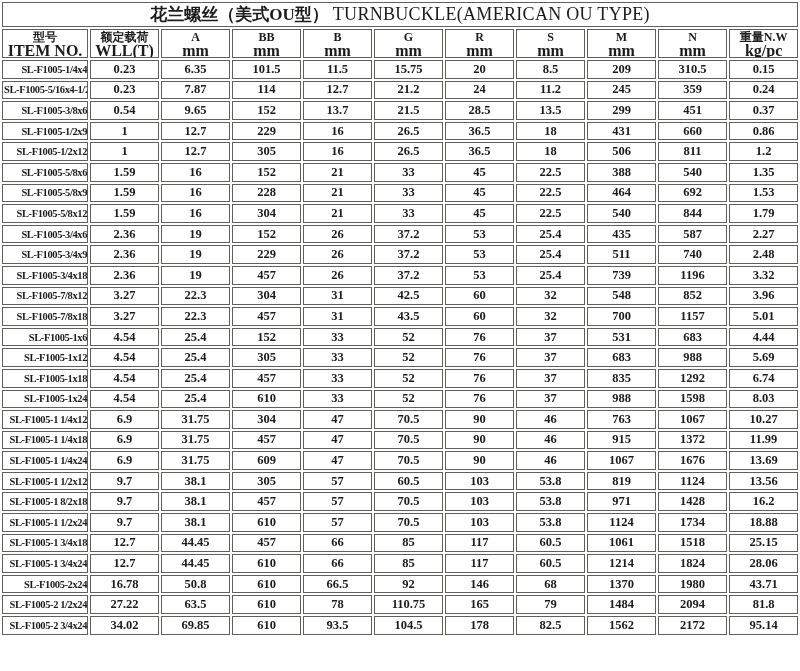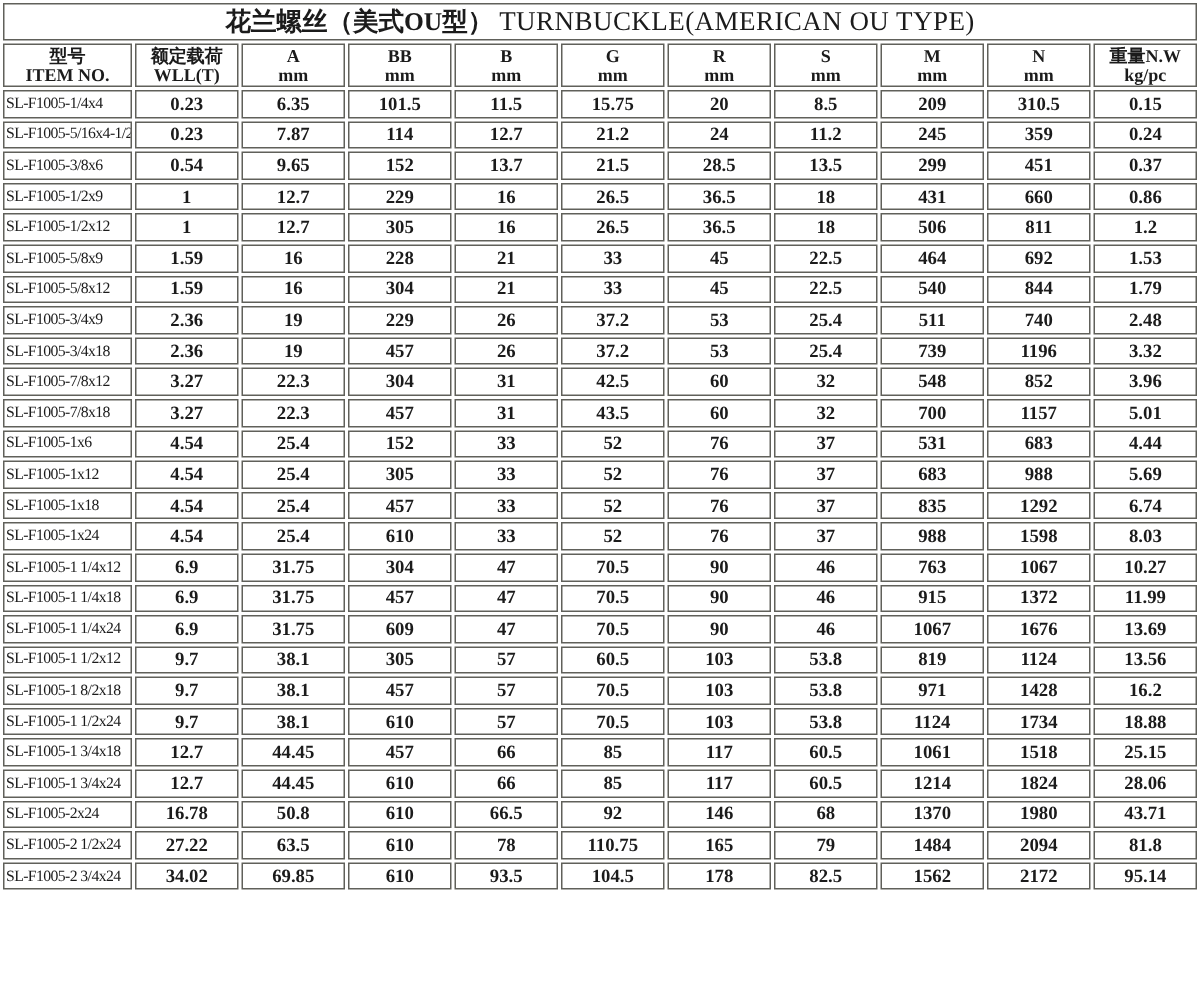--- a/index.html
+++ b/index.html
@@ -44,34 +44,34 @@
     font-size: 18px;
     letter-spacing: 0.3px;
   }
   tr.head-row th {
     height: 28px;
     text-align: center;
     vertical-align: middle;
     font-weight: bold;
   }
   .h1 { font-size: 12px; line-height: 14px; }
-  .h2 { font-size: 12px; line-height: 13px; }
+  .h2 { font-size: 16px; line-height: 13px; }
   tbody td {
     height: 18.6px;
     text-align: center;
     vertical-align: middle;
     font-size: 12.5px;
     font-weight: bold;
   }
   tbody td.item {
-    text-align: left;
+    text-align: right;
     font-size: 10.5px;
     letter-spacing: -0.4px;
     padding-left: 1px;
-    font-weight: normal;
+    font-weight: bold;
   }
 </style>
 </head>
 <body>
 
 <div class="sheet">
   <table class="spec">
     <colgroup>
       <col style="width:86px">
       <col style="width:69px">
@@ -199,20 +199,33 @@
           <td class="num">305</td>
           <td class="num">16</td>
           <td class="num">26.5</td>
           <td class="num">36.5</td>
           <td class="num">18</td>
           <td class="num">506</td>
           <td class="num">811</td>
           <td class="num">1.2</td>
         </tr>
         <tr>
+          <td class="item">SL-F1005-5/8x6</td>
+          <td class="num">1.59</td>
+          <td class="num">16</td>
+          <td class="num">152</td>
+          <td class="num">21</td>
+          <td class="num">33</td>
+          <td class="num">45</td>
+          <td class="num">22.5</td>
+          <td class="num">388</td>
+          <td class="num">540</td>
+          <td class="num">1.35</td>
+        </tr>
+        <tr>
           <td class="item">SL-F1005-5/8x9</td>
           <td class="num">1.59</td>
           <td class="num">16</td>
           <td class="num">228</td>
           <td class="num">21</td>
           <td class="num">33</td>
           <td class="num">45</td>
           <td class="num">22.5</td>
           <td class="num">464</td>
           <td class="num">692</td>
@@ -223,20 +236,33 @@
           <td class="num">1.59</td>
           <td class="num">16</td>
           <td class="num">304</td>
           <td class="num">21</td>
           <td class="num">33</td>
           <td class="num">45</td>
           <td class="num">22.5</td>
           <td class="num">540</td>
           <td class="num">844</td>
           <td class="num">1.79</td>
+        </tr>
+        <tr>
+          <td class="item">SL-F1005-3/4x6</td>
+          <td class="num">2.36</td>
+          <td class="num">19</td>
+          <td class="num">152</td>
+          <td class="num">26</td>
+          <td class="num">37.2</td>
+          <td class="num">53</td>
+          <td class="num">25.4</td>
+          <td class="num">435</td>
+          <td class="num">587</td>
+          <td class="num">2.27</td>
         </tr>
         <tr>
           <td class="item">SL-F1005-3/4x9</td>
           <td class="num">2.36</td>
           <td class="num">19</td>
           <td class="num">229</td>
           <td class="num">26</td>
           <td class="num">37.2</td>
           <td class="num">53</td>
           <td class="num">25.4</td>

